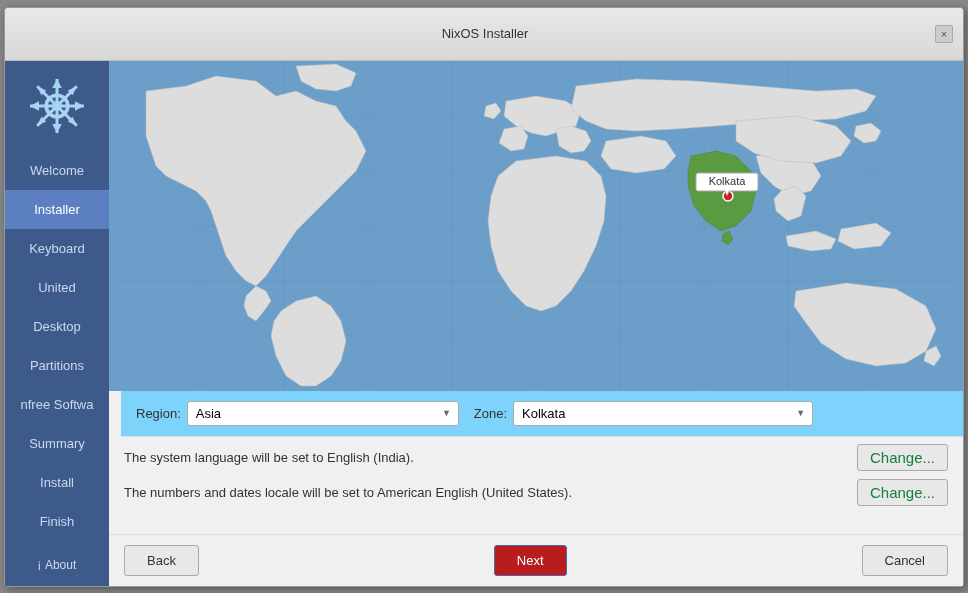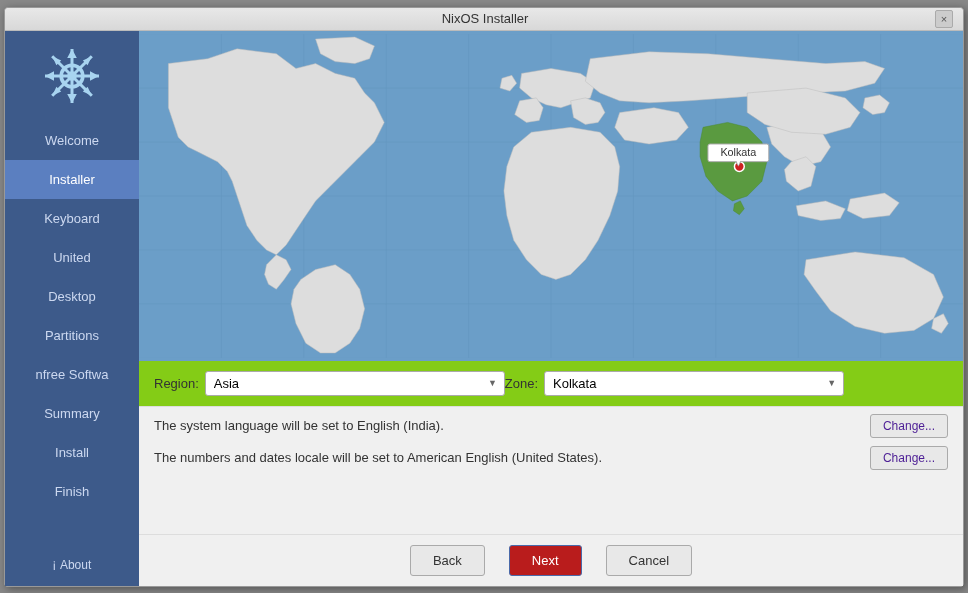--- a/index.html
+++ b/index.html
@@ -19,21 +19,21 @@
       background: #f0f0f0;
       border: 1px solid #999;
       border-radius: 4px;
       display: flex;
       flex-direction: column;
       box-shadow: 2px 2px 8px rgba(0,0,0,0.4);
     }
     .titlebar {
       background: linear-gradient(to bottom, #e8e8e8, #d8d8d8);
       border-bottom: 1px solid #bbb;
-      padding: 2px 10px;
+      padding: 17px 10px;
       display: flex;
       align-items: center;
       justify-content: space-between;
       border-radius: 4px 4px 0 0;
     }
     .titlebar-title {
       flex: 1;
       text-align: center;
       font-size: 13px;
       color: #333;
@@ -50,21 +50,21 @@
       justify-content: center;
       font-size: 11px;
       color: #555;
     }
     .content {
       display: flex;
       flex: 1;
       overflow: hidden;
     }
     .sidebar {
-      width: 134px;
+      width: 104px;
       background: #3d5a8a;
       display: flex;
       flex-direction: column;
       align-items: stretch;
       padding-top: 0;
     }
     .sidebar-logo {
       background: #3d5a8a;
       display: flex;
       align-items: center;
@@ -107,24 +107,26 @@
       background: #6b9ec8;
       position: relative;
       overflow: hidden;
     }
     .map-svg {
       width: 100%;
       height: 100%;
     }
     .controls-area {
       padding: 10px 15px;
-      background: #84cc16;
+      background: #7dd3fc;
       border-bottom: 1px solid #ddd;
       display: flex;
       align-items: center;
+      gap: 15px;
+      margin-left: 12px;
     }
     .field-group {
       display: flex;
       align-items: center;
       gap: 6px;
     }
     .field-label {
       font-size: 13px;
       color: #333;
     }
@@ -148,21 +150,21 @@
       content: '▼';
       position: absolute;
       right: 8px;
       top: 50%;
       transform: translateY(-50%);
       font-size: 9px;
       color: #666;
       pointer-events: none;
     }
     .region-select {
-      width: 300px;
+      width: 272px;
     }
     .zone-select {
       width: 300px;
     }
     .info-area {
       padding: 7px 15px;
       flex: 1;
     }
     .info-line {
       margin-bottom: 8px;
@@ -174,27 +176,27 @@
     }
     .info-text {
       color: #333;
     }
     .change-btn {
       padding: 4px 12px;
       background: #e8e8e8;
       border: 1px solid #aaa;
       border-radius: 3px;
       cursor: pointer;
-      font-size: 12px;
-      color: #4c1d95;
+      font-size: 15px;
+      color: #15803d;
     }
     .bottom-buttons {
       padding: 10px 15px;
       display: flex;
-      justify-content: center;
+      justify-content: space-between;
       gap: 24px;
       border-top: 1px solid #ddd;
       background: #f0f0f0;
     }
     .btn {
       padding: 7px 22px;
       border: 1px solid #aaa;
       border-radius: 3px;
       cursor: pointer;
       font-size: 13px;

